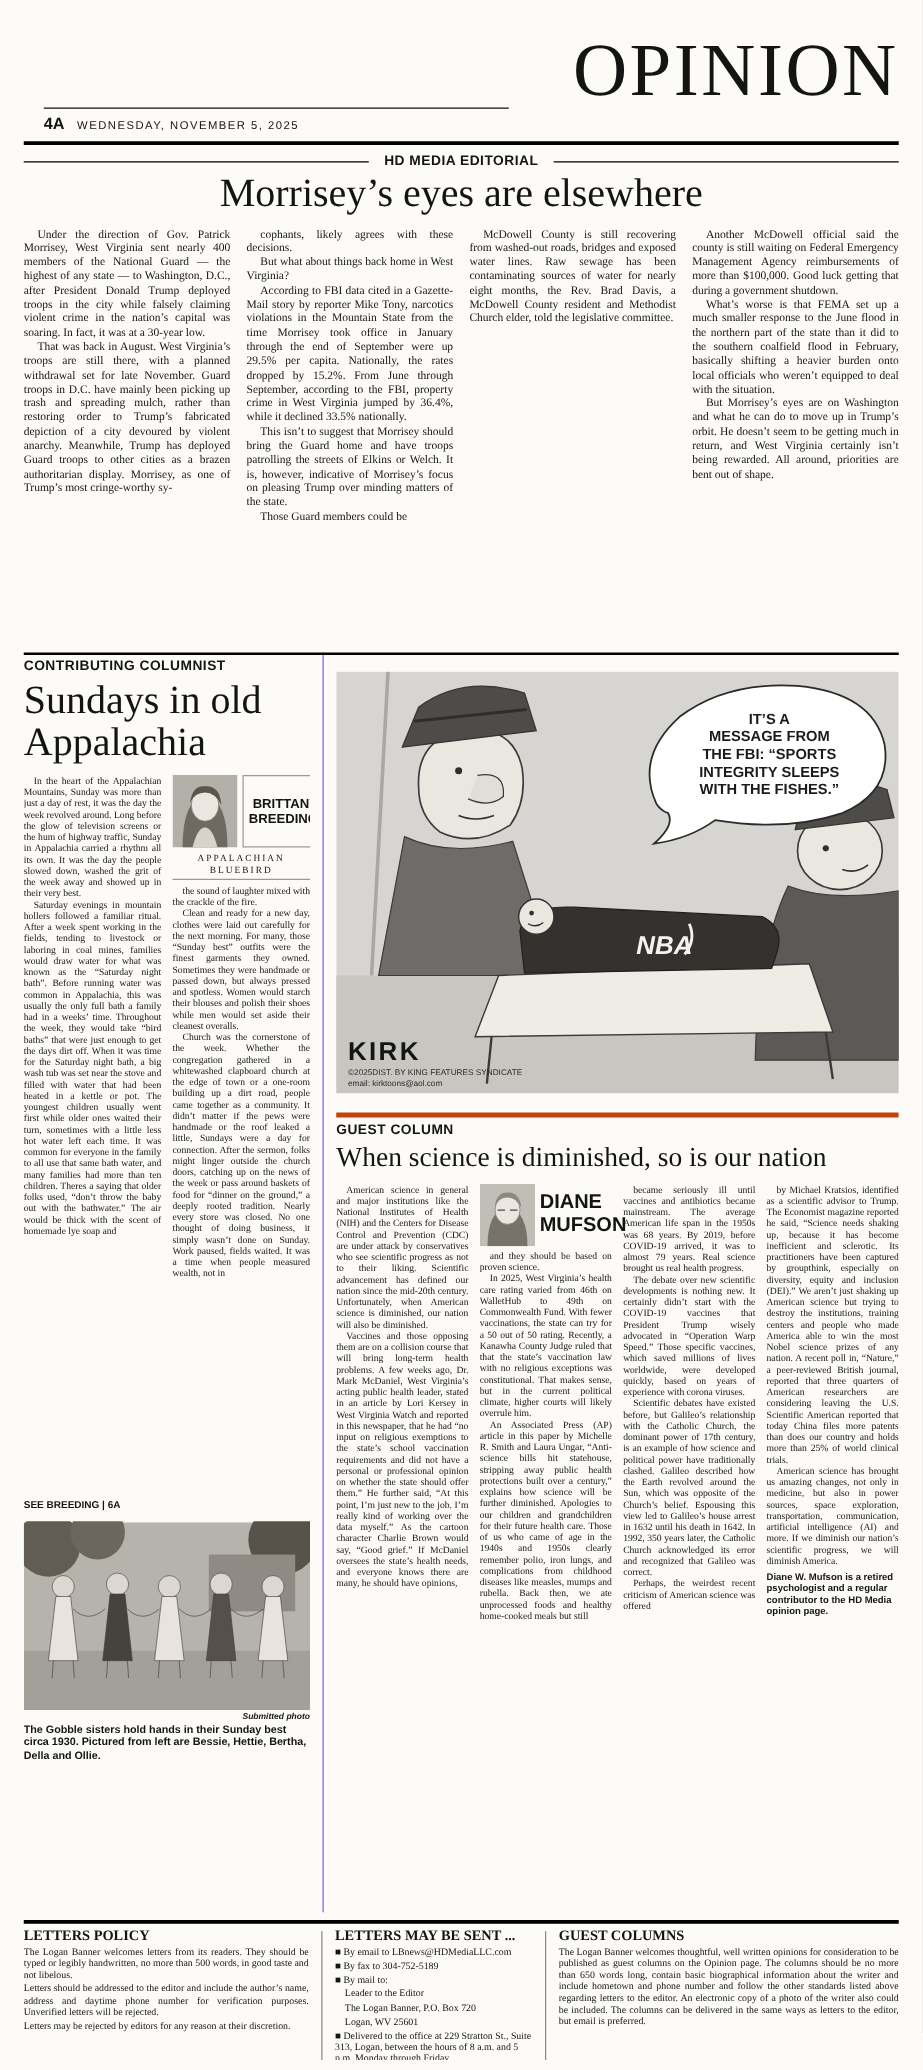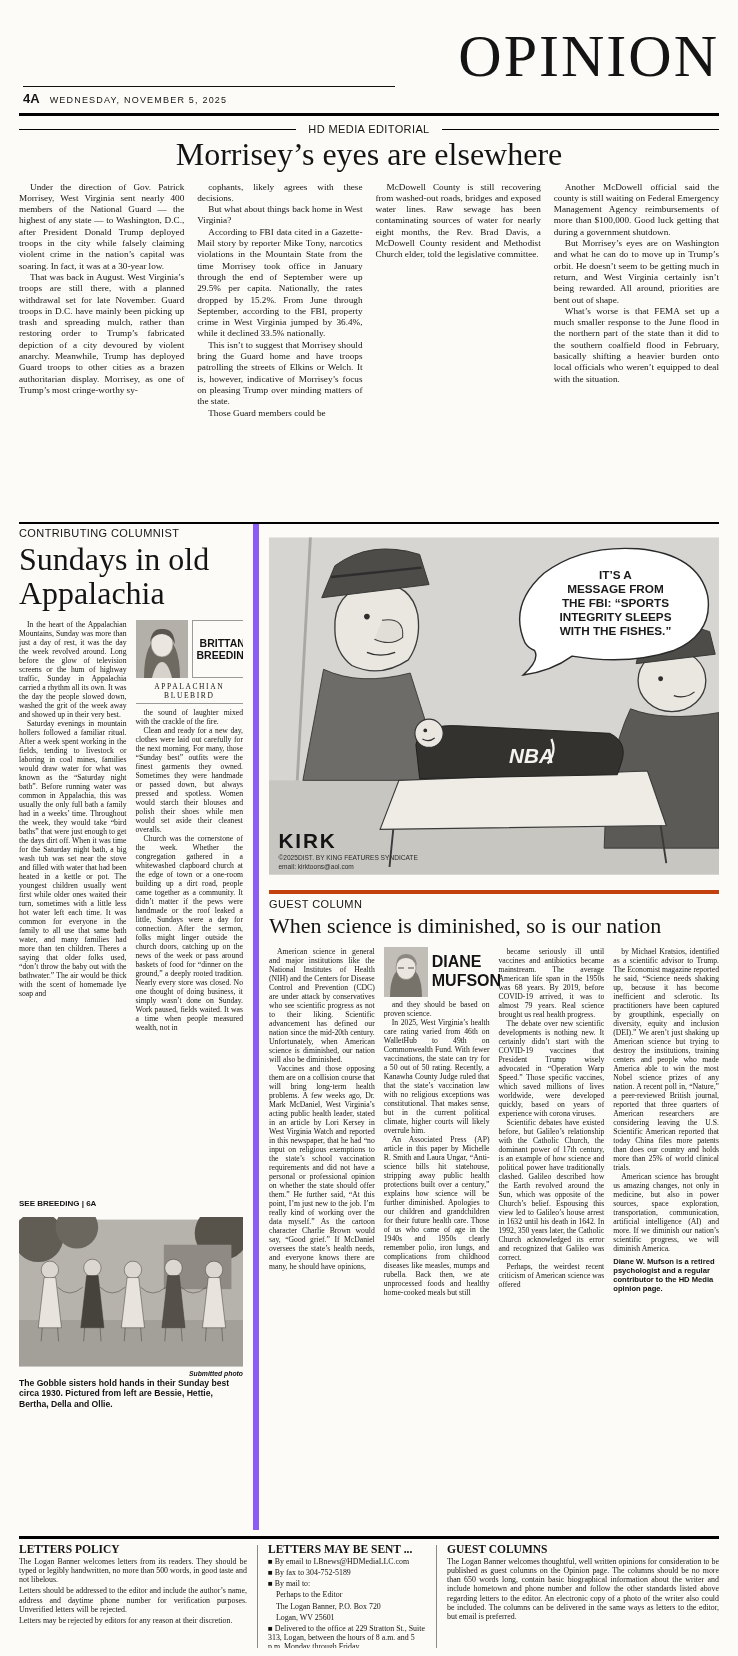--- a/index.html
+++ b/index.html
@@ -10,50 +10,50 @@
     font-family:"Liberation Serif", serif; padding:0 19px;
   }
   
   .hdr { position:relative; height:116px; }
   .opinion-title {
     position:absolute; right:0; top:26px;
     font-size:60px; line-height:1; font-weight:400; letter-spacing:2px;
     font-family:"Liberation Serif", serif;
   }
   .dateline {
-    position:absolute; left:4px; bottom:10px; width:372px;
+    position:absolute; left:16px; bottom:10px; width:372px;
     border-top:1px solid #111; padding-top:4px;
     font-family:"Liberation Sans", sans-serif;
     display:flex; align-items:baseline; gap:10px;
   }
   .pageno { font-size:13px; font-weight:bold; }
   .date { font-size:9px; letter-spacing:1.2px; }
   .rule-heavy { position:absolute; left:0; right:0; bottom:0; height:3px; background:#000; }
 
   
   .kicker {
-    font-family:"Liberation Sans", sans-serif; font-weight:normal;
+    font-family:"Liberation Sans", sans-serif; font-weight:bold;
     font-size:11px; letter-spacing:.4px;
   }
   .kicker-line { display:flex; align-items:center; gap:12px; margin:7px 0 2px; }
   .kicker-line::before, .kicker-line::after { content:""; flex:1; height:1px; background:#000; }
 
   
   .editorial-headline {
     font-size:32px; font-weight:400; text-align:center; line-height:1.05;
     margin:3px 0 10px;
   }
   .ecols { display:flex; gap:13px; height:332px; overflow:hidden; margin-bottom:8px; }
   .ecol { flex:1; font-size:9.2px; line-height:11.3px; text-align:justify; }
   .ecol p { text-indent:11px; }
   .rule-mid { height:2px; background:#000; }
 
   
   .mid { display:flex; height:1006px; overflow:hidden; }
-  .left-col { width:240px; padding-right:10px; border-right:6px solid #8b5cf6; padding-top:3px; }
+  .left-col { width:240px; padding-right:10px; border-right:1px solid #8b5cf6; padding-top:3px; }
   .right-col { flex:1; padding-left:10px; padding-top:3px; min-width:0; }
 
   .col-headline { font-size:32px; font-weight:400; line-height:1.08; margin:3px 0 9px; }
   .ncols { display:flex; gap:9px; height:576px; overflow:hidden; }
   .ncol { flex:1; font-size:7.7px; line-height:9px; text-align:justify; min-width:0; }
   .ncol p { text-indent:8px; }
 
   .author-card { display:flex; gap:4px; margin-bottom:2px; }
   .headshot { width:52px; height:58px; flex:none; display:block; }
   .author-name-box {
@@ -129,22 +129,22 @@
           <p>But what about things back home in West Virginia?</p>
           <p>According to FBI data cited in a Gazette-Mail story by reporter Mike Tony, narcotics violations in the Mountain State from the time Morrisey took office in January through the end of September were up 29.5% per capita. Nationally, the rates dropped by 15.2%. From June through September, according to the FBI, property crime in West Virginia jumped by 36.4%, while it declined 33.5% nationally.</p>
           <p>This isn’t to suggest that Morrisey should bring the Guard home and have troops patrolling the streets of Elkins or Welch. It is, however, indicative of Morrisey’s focus on pleasing Trump over minding matters of the state.</p>
           <p>Those Guard members could be</p>
         </div>
       <div class="ecol">
           <p>McDowell County is still recovering from washed-out roads, bridges and exposed water lines. Raw sewage has been contaminating sources of water for nearly eight months, the Rev. Brad Davis, a McDowell County resident and Methodist Church elder, told the legislative committee.</p>
         </div>
       <div class="ecol">
           <p>Another McDowell official said the county is still waiting on Federal Emergency Management Agency reimbursements of more than $100,000. Good luck getting that during a government shutdown.</p>
+          <p>What’s worse is that FEMA set up a much smaller response to the June flood in the northern part of the state than it did to the southern coalfield flood in February, basically shifting a heavier burden onto local officials who weren’t equipped to deal with the situation.</p>
           <p>But Morrisey’s eyes are on Washington and what he can do to move up in Trump’s orbit. He doesn’t seem to be getting much in return, and West Virginia certainly isn’t being rewarded. All around, priorities are bent out of shape.</p>
-          <p>What’s worse is that FEMA set up a much smaller response to the June flood in the northern part of the state than it did to the southern coalfield flood in February, basically shifting a heavier burden onto local officials who weren’t equipped to deal with the situation.</p>
         </div>
     </div>
     <div class="rule-mid"></div>
   </section>
 
   <div class="mid">
 
     <aside class="left-col">
       <div class="kicker">CONTRIBUTING COLUMNIST</div>
       <h2 class="col-headline">Sundays in old Appalachia</h2>
@@ -310,21 +310,21 @@
           <p>Letters should be addressed to the editor and include the author’s name, address and daytime phone number for verification purposes. Unverified letters will be rejected.</p>
           <p>Letters may be rejected by editors for any reason at their discretion.</p>
         </div>
     </div>
     <div class="fbox fbox2">
       <div class="fhead">LETTERS MAY BE SENT ...</div>
       <div>
           <p>■ By email to LBnews@HDMediaLLC.com</p>
           <p>■ By fax to 304-752-5189</p>
           <p>■ By mail to:</p>
-          <p>  Perhaps to the Editor</p>
+          <p>  Leader to the Editor</p>
           <p>  The Logan Banner, P.O. Box 720</p>
           <p>  Logan, WV 25601</p>
           <p>■ Delivered to the office at 229 Stratton St., Suite 313, Logan, between the hours of 8 a.m. and 5 p.m. Monday through Friday.</p>
         </div>
     </div>
     <div class="fbox fbox3">
       <div class="fhead">GUEST COLUMNS</div>
       <div>
           <p>The Logan Banner welcomes thoughtful, well written opinions for consideration to be published as guest columns on the Opinion page. The columns should be no more than 650 words long, contain basic biographical information about the writer and include hometown and phone number and follow the other standards listed above regarding letters to the editor. An electronic copy of a photo of the writer also could be included. The columns can be delivered in the same ways as letters to the editor, but email is preferred.</p>
         </div>

